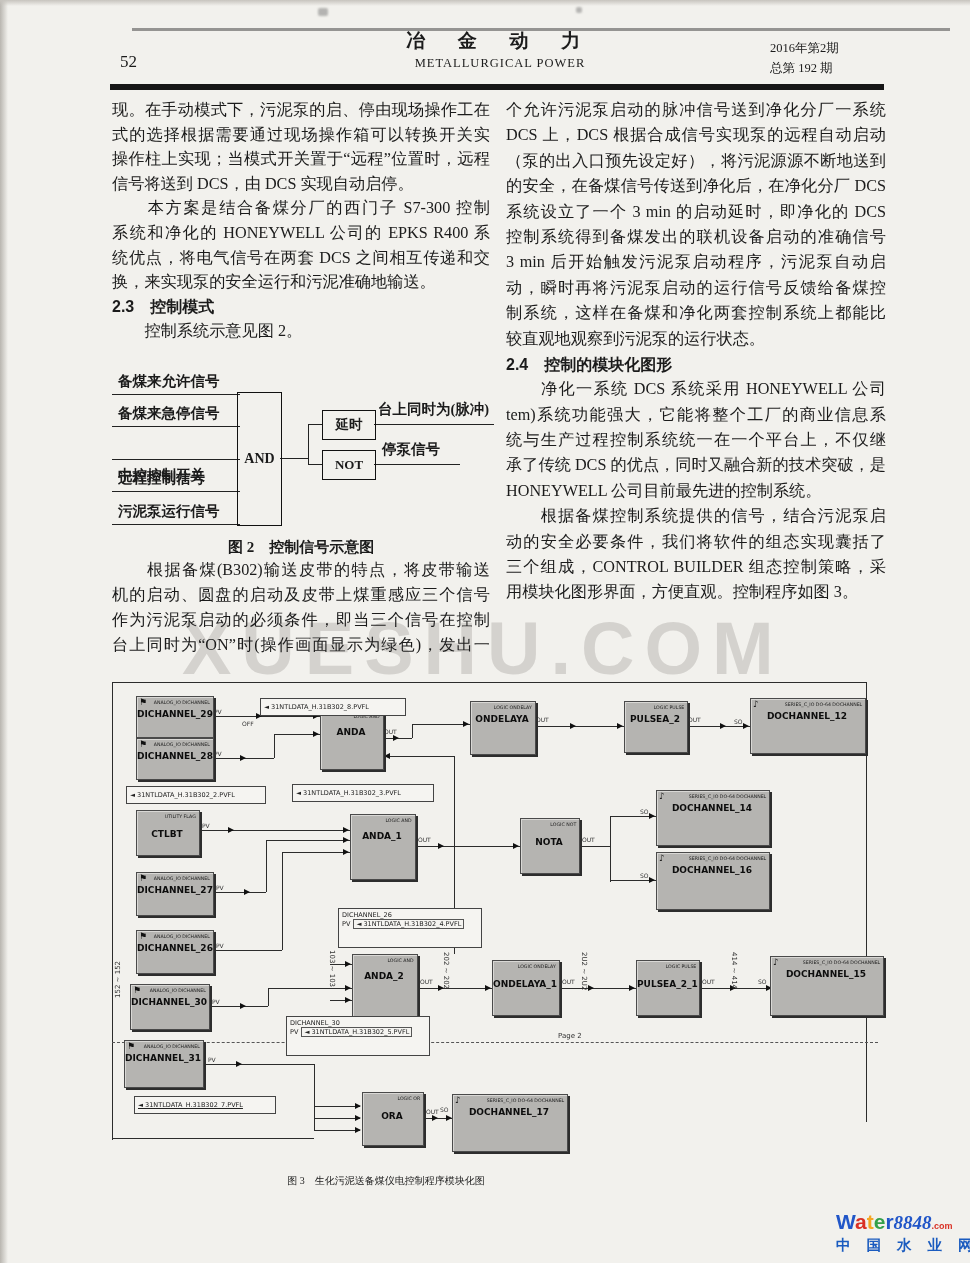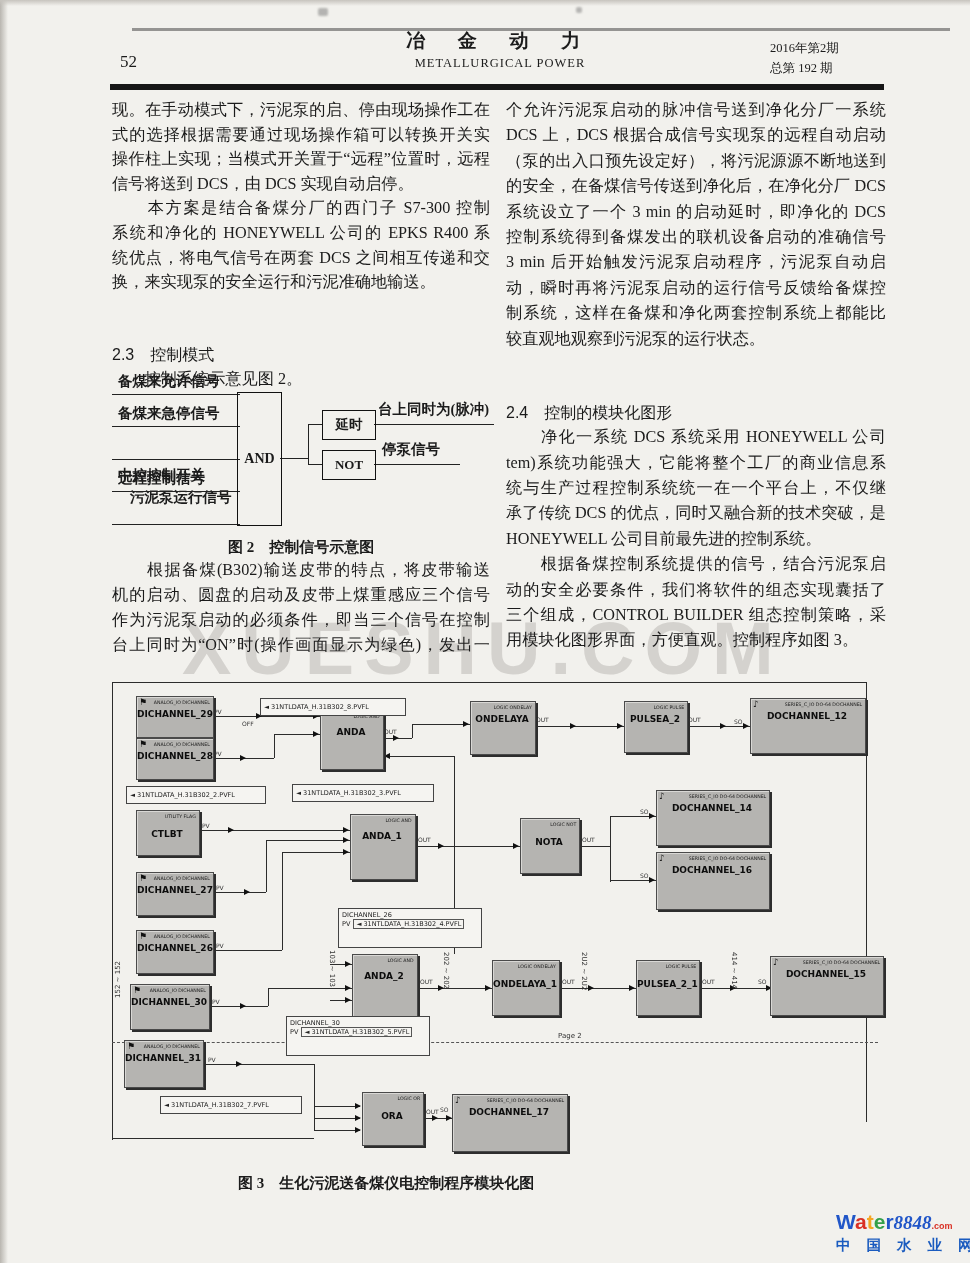--- a/index.html
+++ b/index.html
@@ -17,21 +17,21 @@
   .iss1{position:absolute;left:770px;top:40px;width:110px;text-align:left;font-size:12.5px;}
   .iss2{position:absolute;left:770px;top:60px;width:110px;text-align:left;font-size:12.5px;}
   .hrule{position:absolute;left:110px;top:84px;width:774px;height:6px;background:#161616;}
   
   .colL{position:absolute;left:112px;top:98px;width:378px;font-size:16.2px;}
   .colR{position:absolute;left:506px;top:98px;width:380px;font-size:16.2px;}
   .colL [data-bind-list]>div{line-height:24.6px;height:24.6px;}
   .colR [data-bind-list]>div{line-height:25.4px;height:25.4px;}
   [data-bind-list]>div{text-align:justify;text-align-last:justify;white-space:nowrap;overflow:hidden;}
   [data-bind-list]>div.pe{text-align-last:auto;}
-  .h2{font-family:"Liberation Sans","DejaVu Sans",sans-serif;font-weight:normal;font-size:16px;margin-top:48px;}
+  .h2{font-family:"Liberation Sans","DejaVu Sans",sans-serif;font-weight:bold;font-size:16px;}
   .colL .h2{line-height:24.6px;height:24.6px;}
   .colR .h2{line-height:25.4px;height:25.4px;}
   
   .fig2{position:absolute;left:112px;top:372px;width:382px;height:158px;}
   .f2lab{position:absolute;font-size:14.5px;font-weight:600;white-space:nowrap;}
   .f2box{position:absolute;border:1.6px solid #111;background:transparent;display:flex;align-items:center;justify-content:center;font-weight:bold;}
   .ln{position:absolute;height:1.4px;background:#222;}
   .lv{position:absolute;width:1.4px;background:#222;}
   .f2cap{position:absolute;left:112px;top:538px;width:378px;text-align:center;font-weight:bold;font-size:15px;}
   .l3{position:absolute;left:112px;top:558px;width:378px;font-size:16.2px;}
@@ -55,21 +55,21 @@
   .b .bl{position:absolute;top:12px;left:0;right:2px;text-align:center;font-size:9px;font-weight:bold;color:#0d0d0d;white-space:nowrap;}
   .b.big .bl{top:16px;}
   .b .bi{position:absolute;left:2px;top:0px;font-size:9px;color:#111;font-style:normal;}
   .lb{position:absolute;background:#f5f4f1;border:1px solid #444;font-size:6.5px;color:#222;display:flex;align-items:center;padding:0 3px;white-space:nowrap;z-index:3;}
   .ib{position:absolute;background:#f5f4f1;border:1px solid #444;font-size:6.5px;color:#222;padding:2px 3px;z-index:3;}
   .ib .sub{border:1px solid #555;display:inline-block;padding:0 2px;margin-left:3px;}
   .pt{position:absolute;font-size:6px;color:#333;z-index:4;white-space:nowrap;}
   .cl{position:absolute;font-size:7px;color:#333;white-space:nowrap;z-index:4;}
   .rot90{transform:rotate(90deg);transform-origin:left top;}
   .rotm90{transform:rotate(-90deg);transform-origin:left top;}
-  .f3cap{position:absolute;left:0;top:1174px;width:772px;text-align:center;font-weight:bold;font-size:15px;z-index:3;font-family:"Liberation Serif",serif;}
+  .f3cap{position:absolute;left:0;top:1174px;width:772px;text-align:center;font-weight:normal;font-size:10px;z-index:3;font-family:"Liberation Serif",serif;}
 </style>
 </head>
 <body>
 
 <div class="page">
 
   <div class="edgeL"></div>
   <div class="edgeT"></div>
   <div class="streak"></div>
   <div class="blob" style="left:318px;top:8px;width:10px;height:8px;"></div>
@@ -99,21 +99,21 @@
     <div data-bind-list="left_column.para_b_lines">
         <div class="pe">　　控制系统示意见图 2。</div>
       </div>
   </div>
 
   <div class="fig2">
     <div class="f2lab" style="left:6px;top:0px;" data-bind="fig2.inputs.0">备煤来允许信号</div>
     <div class="f2lab" style="left:6px;top:32px;" data-bind="fig2.inputs.1">备煤来急停信号</div>
     <div class="f2lab" style="left:6px;top:65px;margin-top:29px;" data-bind="fig2.inputs.2">中控控制开关</div>
     <div class="f2lab" style="left:6px;top:97px;" data-bind="fig2.inputs.3">远程控制信号</div>
-    <div class="f2lab" style="left:6px;top:116px;margin-left:12px;" data-bind="fig2.inputs.4">污泥泵运行信号</div>
+    <div class="f2lab" style="left:6px;top:130px;" data-bind="fig2.inputs.4">污泥泵运行信号</div>
     <div>
       <div class="ln" style="left:0;top:22px;width:128px;"></div>
       <div class="ln" style="left:0;top:54px;width:128px;"></div>
       <div class="ln" style="left:0;top:87px;width:128px;"></div>
       <div class="ln" style="left:0;top:119px;width:128px;"></div>
       <div class="ln" style="left:0;top:152px;width:128px;"></div>
       <div class="ln" style="left:168px;top:86px;width:28px;"></div>
       <div class="lv" style="left:196px;top:52px;height:40px;"></div>
       <div class="ln" style="left:196px;top:52px;width:14px;"></div>
       <div class="ln" style="left:196px;top:92px;width:14px;"></div>
@@ -347,21 +347,21 @@
       </div>
     <div class="b" style="left:342px;top:426px;width:114px;height:56px;">
         <i class="bi" data-bind="fig3.icons.dout">♪</i>
         <span class="bh" data-bind="fig3.blocks.20.head">SERIES_C_IO DO-64 DOCHANNEL</span>
         <span class="bl" data-bind="fig3.blocks.20.label">DOCHANNEL_17</span>
       </div>
 
     <div class="lb" style="left:150px;top:30px;width:138px;height:16px;" data-bind="fig3.label_boxes.0">◄ 31NTLDATA_H.31B302_8.PVFL</div>
     <div class="lb" style="left:16px;top:118px;width:132px;height:16px;" data-bind="fig3.label_boxes.1">◄ 31NTLDATA_H.31B302_2.PVFL</div>
     <div class="lb" style="left:182px;top:116px;width:134px;height:16px;" data-bind="fig3.label_boxes.2">◄ 31NTLDATA_H.31B302_3.PVFL</div>
-    <div class="lb" style="left:50px;top:428px;width:134px;height:16px;" data-bind="fig3.label_boxes.3">◄ 31NTLDATA_H.31B302_7.PVFL</div>
+    <div class="lb" style="left:24px;top:428px;width:134px;height:16px;text-decoration:underline;" data-bind="fig3.label_boxes.3">◄ 31NTLDATA_H.31B302_7.PVFL</div>
     <div class="ib" style="left:228px;top:240px;width:136px;height:34px;">
       <div data-bind="fig3.info_boxes.0.title">DICHANNEL_26</div>
       <div><span data-bind="fig3.info_boxes.0.pv">PV</span><span class="sub" data-bind="fig3.info_boxes.0.value">◄ 31NTLDATA_H.31B302_4.PVFL</span></div>
     </div>
     <div class="ib" style="left:176px;top:348px;width:136px;height:34px;">
       <div data-bind="fig3.info_boxes.1.title">DICHANNEL_30</div>
       <div><span data-bind="fig3.info_boxes.1.pv">PV</span><span class="sub" data-bind="fig3.info_boxes.1.value">◄ 31NTLDATA_H.31B302_5.PVFL</span></div>
     </div>
 
     <div>

